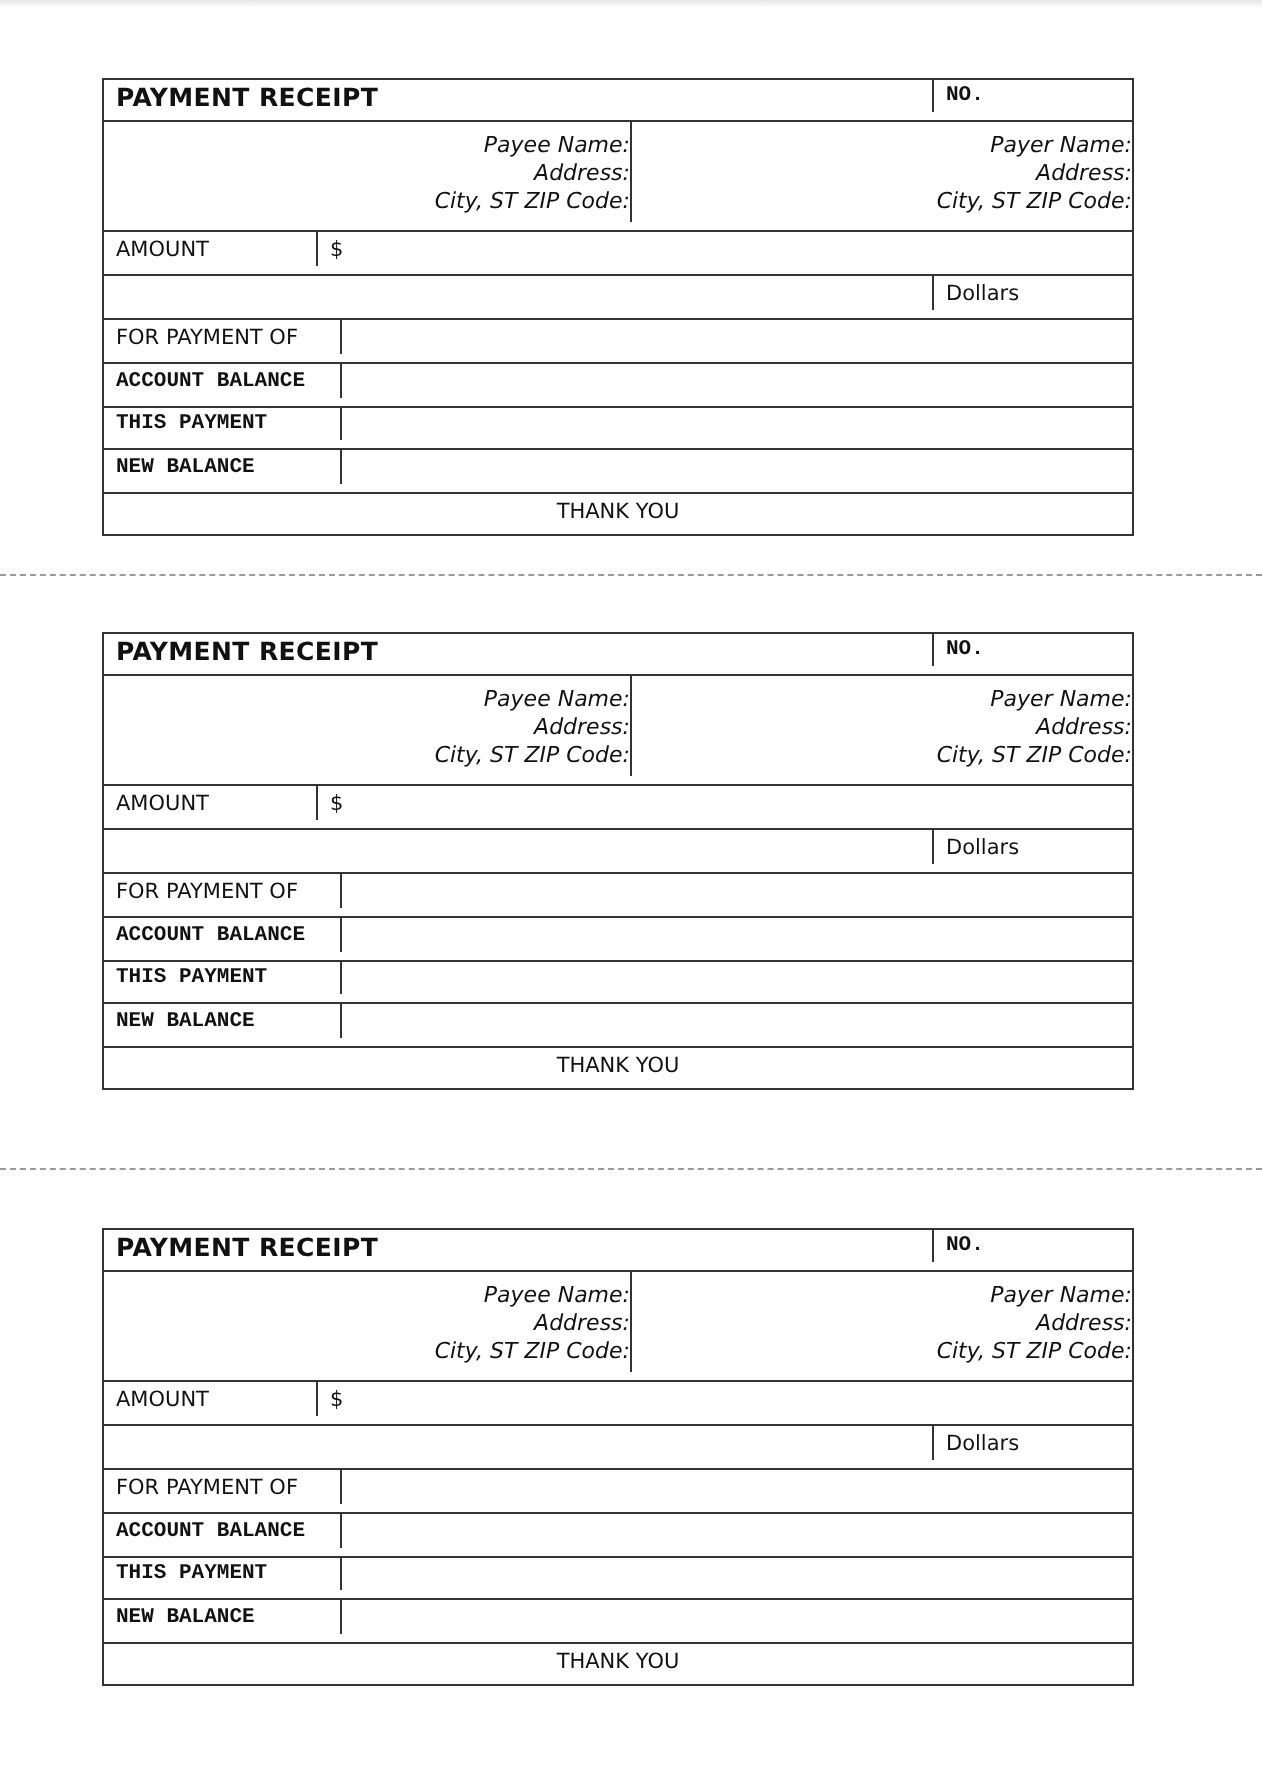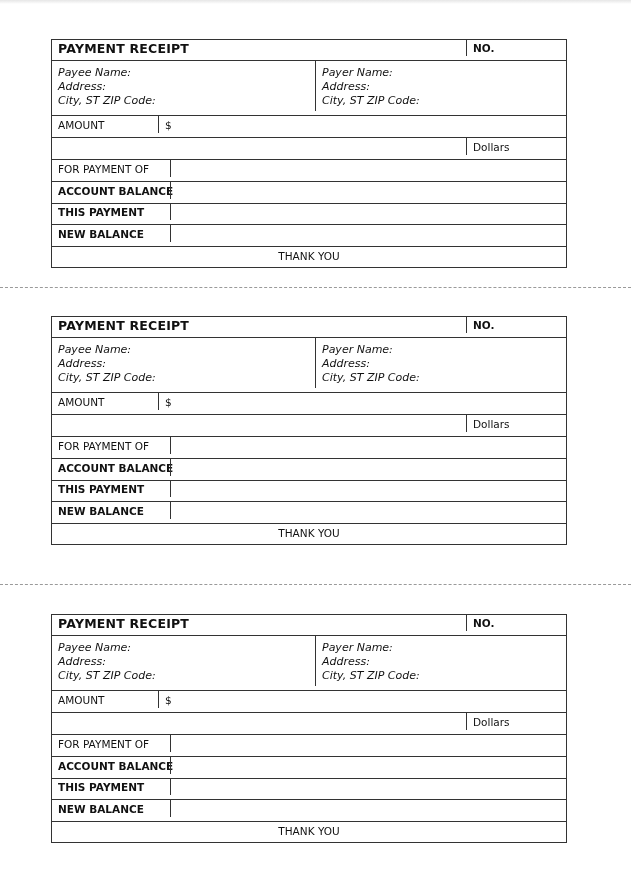--- a/index.html
+++ b/index.html
@@ -7,24 +7,24 @@
          font-family: "DejaVu Sans", sans-serif; color: #111; }
   .topshade { position: absolute; left: 0; top: 0; width: 631px; height: 4px;
               background: linear-gradient(#e6e6e6, #ffffff); }
   .sep { position: absolute; left: 0; width: 631px; height: 0;
          border-top: 1px dashed #9a9a9a; }
   .receipt { position: absolute; left: 51px; width: 516px; height: 229px;
              border: 1px solid #333; box-sizing: border-box; }
   .row { position: absolute; left: 0; right: 0; border-bottom: 1px solid #333; box-sizing: border-box; }
   .row.last { border-bottom: none; }
   .cell { position: absolute; top: 0; bottom: 4px; box-sizing: border-box; font-size: 11px;
-          display: flex; align-items: center; padding-left: 6px; white-space: nowrap; }
+          display: flex; align-items: center; padding-left: 6px; white-space: nowrap; text-align: right; }
   .vline { border-left: 1px solid #333; }
   .title { font-weight: bold; font-size: 12.5px; letter-spacing: 0.2px; }
-  .bold { font-weight: bold; font-size: 10.5px; }
+  .bold { font-weight: bold; font-size: 10.5px; font-family: Liberation Mono, monospace; }
   .small { font-size: 10.5px; }
   .info { display: block; padding-top: 5px; line-height: 14px; font-size: 11px; }
   .info span { display: block; font-style: italic; }
   .center { justify-content: center; padding-left: 0; }
 </style>
 </head>
 <body>
 
 <div class="topshade"></div>
 

